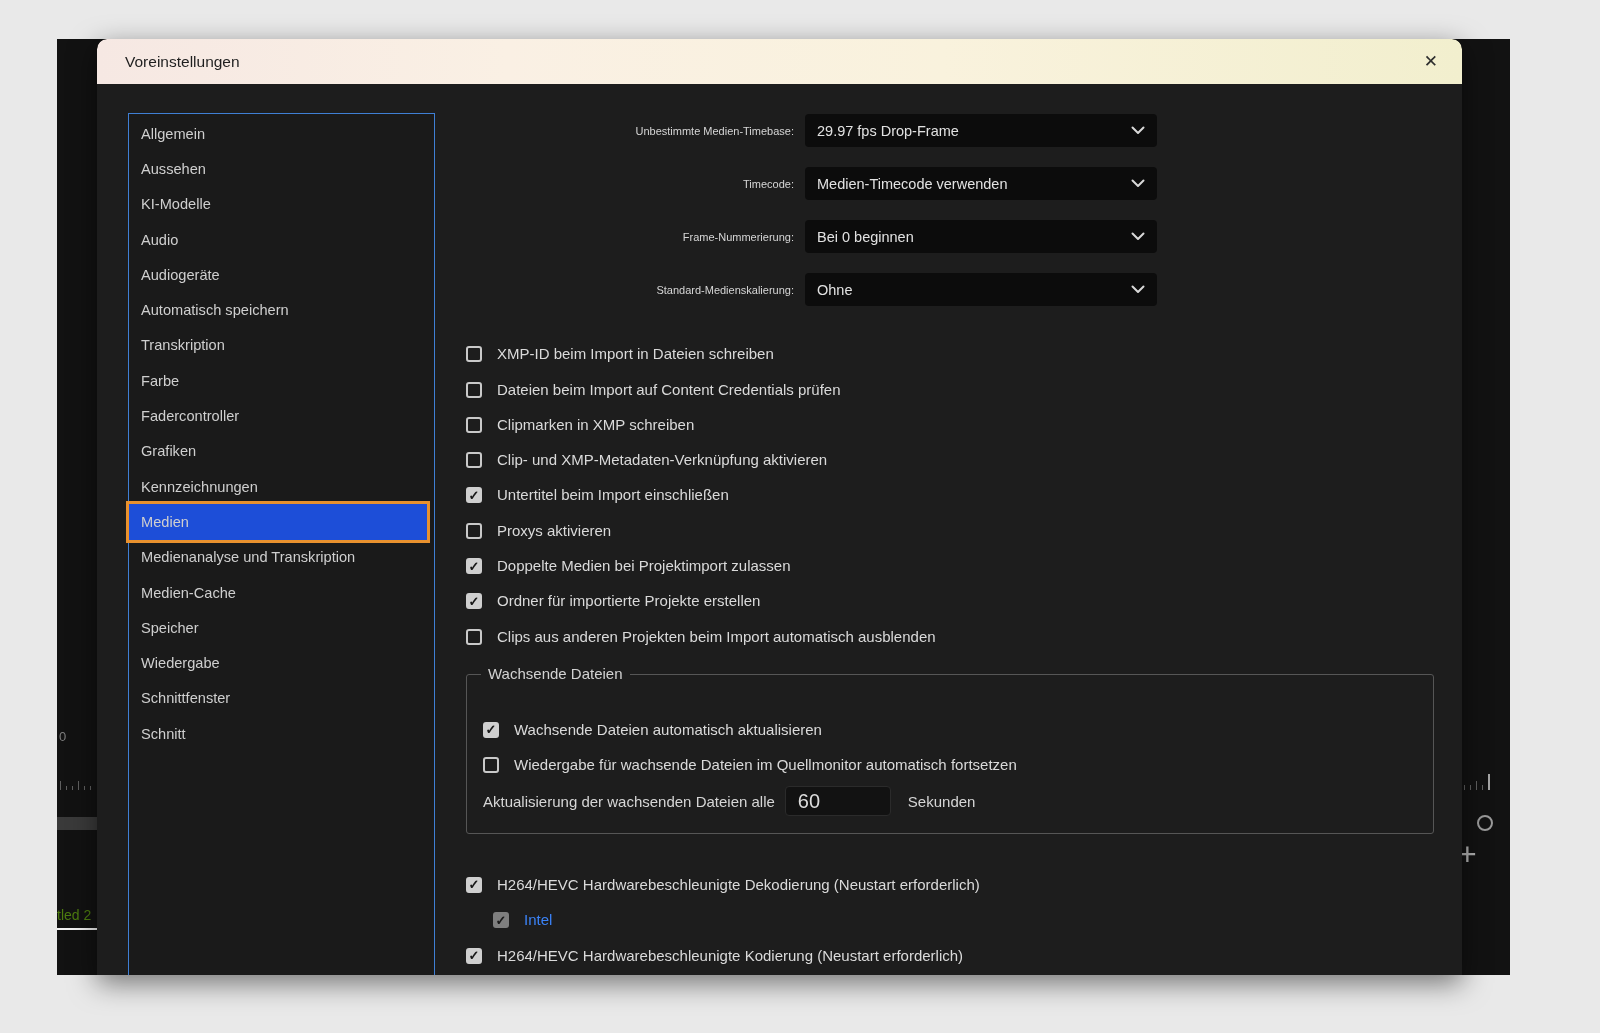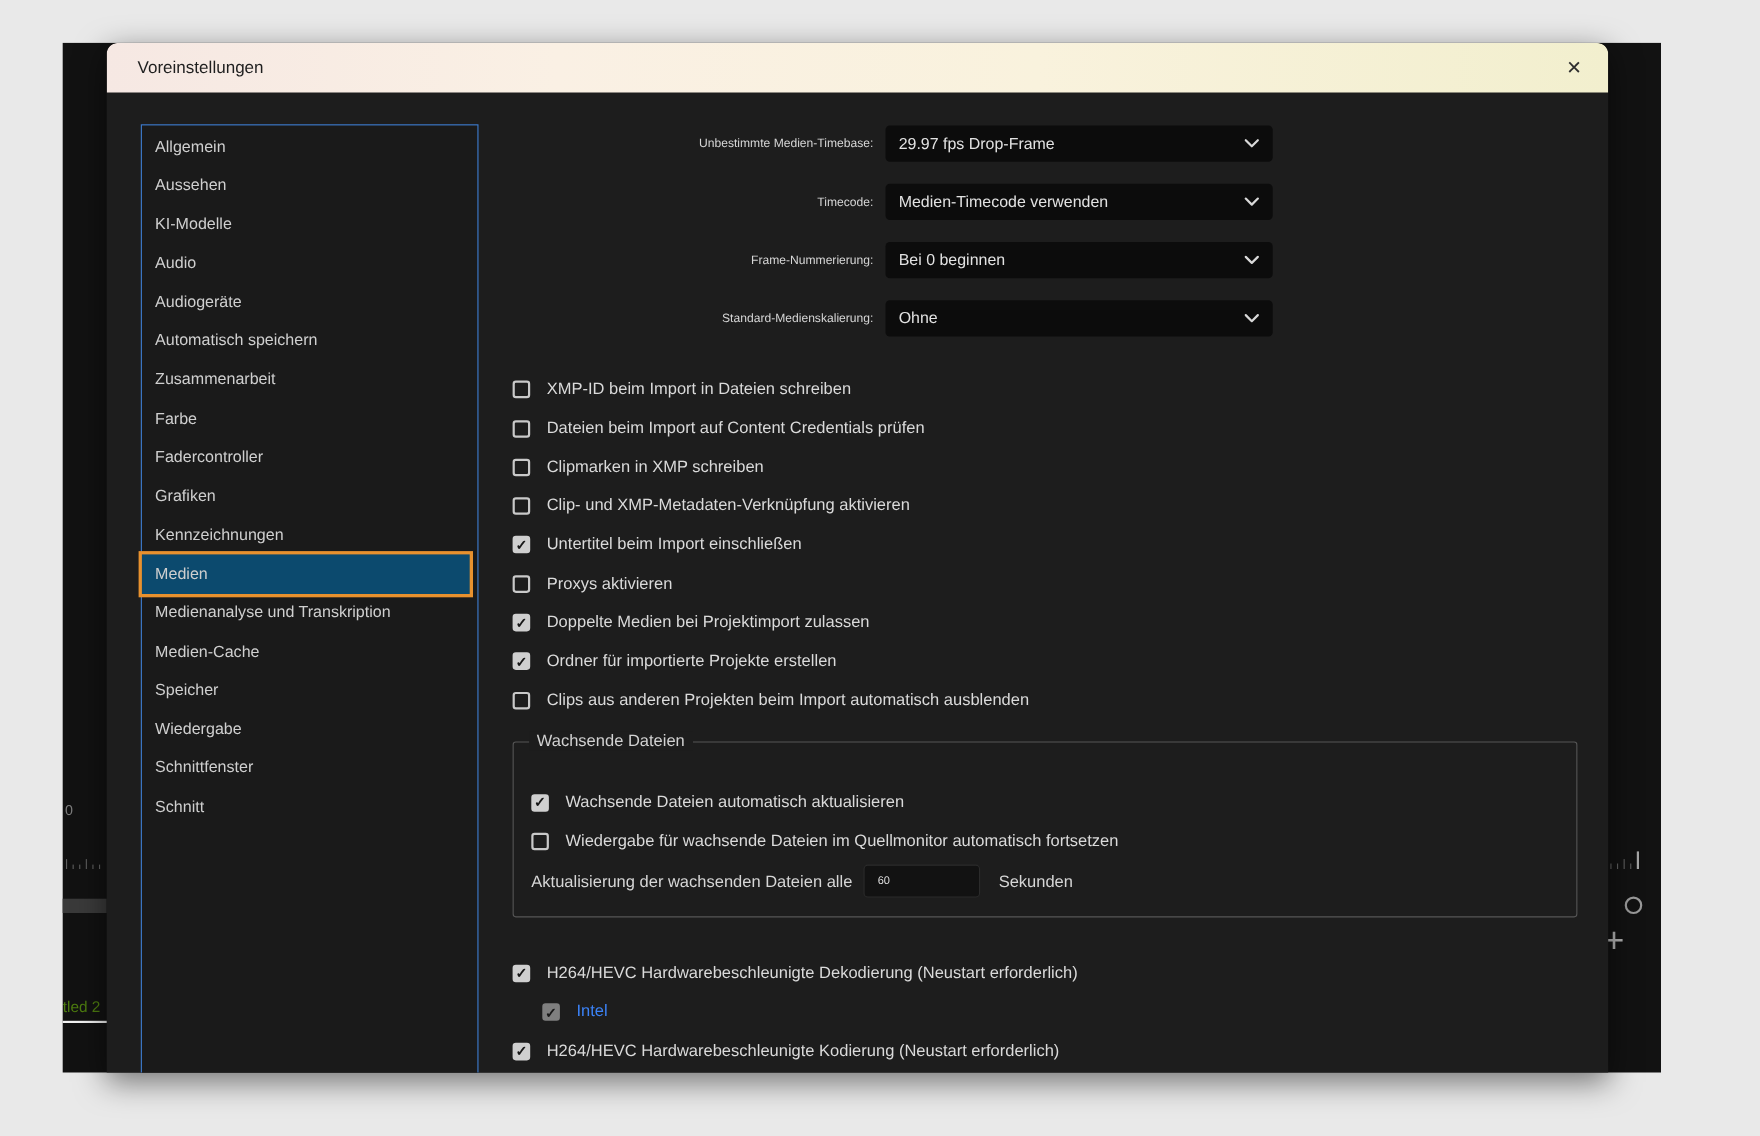--- a/index.html
+++ b/index.html
@@ -26,21 +26,21 @@
     background:linear-gradient(90deg,#f6e8e3 0%,#faf0e4 30%,#f9f2dd 62%,#f2efce 100%);
     border-radius:10px 10px 0 0;}
   .title{font-size:15.5px;color:#1f1f1f;}
   .close-btn{margin-left:auto;font-size:17px;color:#2e2e2e;padding:4px 8px;cursor:default;}
 
   
   .sidebar{position:absolute;left:31px;top:74px;width:307px;bottom:-2px;box-sizing:border-box;
     border:1px solid #3f7fd4;background:#1a1a1a;padding-top:2px;}
   .sidebar-item{height:35.3px;display:flex;align-items:center;padding-left:12px;margin-right:7px;
     font-size:14.6px;color:#cfcfcf;}
-  .sidebar-item[data-selected="true"]{background:#0c4a6e;box-shadow:0 0 0 3px #e8912e;
+  .sidebar-item[data-selected="true"]{background:#1d4ed8;box-shadow:0 0 0 3px #e8912e;
     position:relative;z-index:3;}
 
   
   .main{position:absolute;left:360px;top:75px;right:28px;}
   .dd-row{display:flex;align-items:center;height:33px;margin-bottom:20px;}
   .dd-label{width:337px;text-align:right;margin-right:11px;font-size:11px;color:#d6d6d6;}
   .dropdown{width:352px;height:33px;background:#0c0c0c;border-radius:4px;display:flex;
     align-items:center;padding:0 12px;box-sizing:border-box;color:#e2e2e2;font-size:14.5px;}
   .dropdown .chev{margin-left:auto;display:flex;align-items:center;}
 
@@ -51,21 +51,21 @@
   .checkbox[data-checked="true"]{background:#cfcfcf;border-color:#cfcfcf;}
   .checkbox[data-checked="true"]::after{content:"✓";color:#161616;font-size:13px;font-weight:bold;line-height:1;}
   .check-label{margin-left:15px;font-size:15px;color:#dadada;}
 
   .groupbox{position:relative;margin:29px 0 0 9px;height:160px;box-sizing:border-box;
     border:1px solid #565656;border-radius:3px;padding:28px 0 0 16px;}
   .group-title{position:absolute;top:-10px;left:14px;background:#1d1d1d;padding:0 7px;
     font-size:15px;color:#d2d2d2;}
   .interval-row{display:flex;align-items:center;margin-top:13px;font-size:15px;color:#d6d6d6;}
   .interval-input{margin-left:10px;width:106px;height:30px;background:#121212;border:1px solid #2b2b2b;
-    border-radius:4px;color:#dcdcdc;padding:0 12px;font-size:10px;box-sizing:border-box;outline:none;
+    border-radius:4px;color:#dcdcdc;padding:0 12px;font-size:20px;box-sizing:border-box;outline:none;
     font-family:"Liberation Sans",sans-serif;}
   .interval-unit{margin-left:17px;}
 
   .hw-section{margin-top:24px;margin-left:9px;}
   .check-row.indent{margin-left:27px;}
   .check-row[data-disabled="true"] .checkbox{opacity:.55;}
   .check-row[data-disabled="true"] .check-label{color:#3b82f6;}
 </style>
 </head>
 <body>
@@ -102,21 +102,21 @@
       <span class="close-btn">✕</span>
     </div>
 
     <div class="sidebar">
       <div class="sidebar-item">Allgemein</div>
       <div class="sidebar-item">Aussehen</div>
       <div class="sidebar-item">KI-Modelle</div>
       <div class="sidebar-item">Audio</div>
       <div class="sidebar-item">Audiogeräte</div>
       <div class="sidebar-item">Automatisch speichern</div>
-      <div class="sidebar-item">Zusammenarbeit</div>
+      <div class="sidebar-item">Transkription</div>
       <div class="sidebar-item">Farbe</div>
       <div class="sidebar-item">Fadercontroller</div>
       <div class="sidebar-item">Grafiken</div>
       <div class="sidebar-item">Kennzeichnungen</div>
       <div class="sidebar-item" data-selected="true">Medien</div>
       <div class="sidebar-item">Medienanalyse und Transkription</div>
       <div class="sidebar-item">Medien-Cache</div>
       <div class="sidebar-item">Speicher</div>
       <div class="sidebar-item">Wiedergabe</div>
       <div class="sidebar-item">Schnittfenster</div>

